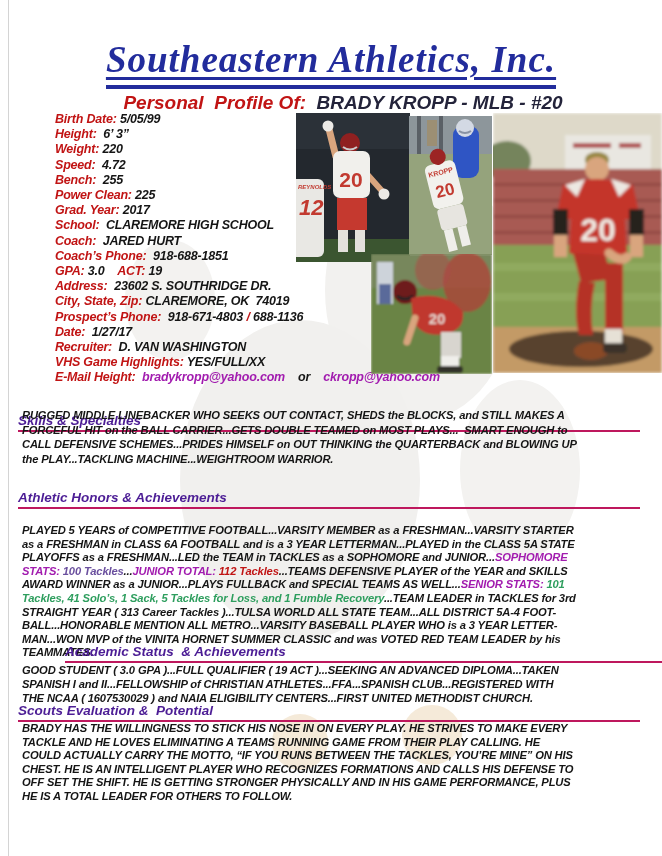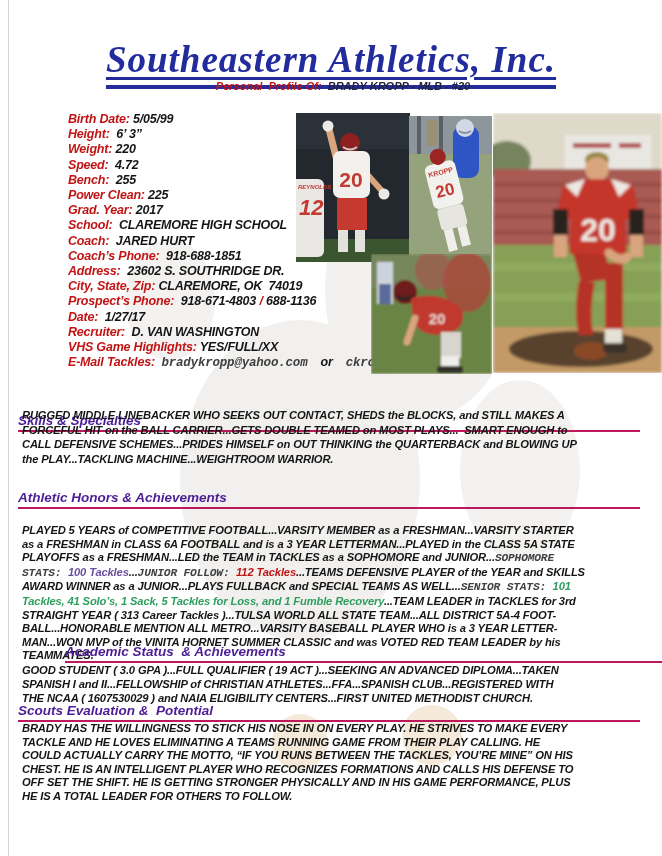--- a/index.html
+++ b/index.html
@@ -9,34 +9,34 @@
   .layer{position:absolute;inset:0;}
   .content{position:absolute;inset:0;z-index:2;padding-left:44px;}
   .watermark{z-index:1;pointer-events:none;}
 
   
   .title{position:absolute;top:38px;left:0;right:0;text-align:center;
          font-family:"Liberation Serif",serif;font-weight:bold;font-style:italic;
          font-size:37px;color:#222c9c;letter-spacing:1px;
          text-decoration:underline;text-decoration-thickness:3px;text-underline-offset:5px;}
   .title-rule{position:absolute;top:85px;left:106px;width:450px;height:4px;background:#222c9c;}
-  .subtitle{position:absolute;top:80px;left:0;right:0;text-align:center;
-            font-weight:bold;font-style:italic;font-size:11px;white-space:pre;margin-left:24px;}
+  .subtitle{position:absolute;top:92px;left:0;right:0;text-align:center;
+            font-weight:bold;font-style:italic;font-size:19px;white-space:pre;margin-left:24px;}
   .subtitle .sub-label{color:#c11414;}
   .subtitle .sub-name{color:#23233a;}
 
   
-  .info{position:absolute;left:68px;top:112px;font-weight:bold;font-style:italic;
+  .info{position:absolute;left:55px;top:112px;font-weight:bold;font-style:italic;
         font-size:12.5px;line-height:15.2px;letter-spacing:-0.2px;}
   .info-line{white-space:pre;}
 
   
   .c-red{color:#c11414;}
   .c-black{color:#151515;}
-  .c-blue{color:#404040;font-family:Liberation Mono, monospace;}
+  .c-blue{color:#a21caf;}
   .c-purple{color:#6a4f9e;}
   .c-green{color:#2e9e5e;}
 
   
   .sec-h{position:absolute;left:18px;width:622px;color:#4c1d95;
          font-weight:bold;font-style:italic;font-size:13.5px;white-space:pre;
          padding-bottom:2px;border-bottom:2px solid #be185d;}
   .sec-b{position:absolute;left:22px;width:634px;color:#151515;
          font-weight:bold;font-style:italic;font-size:11.2px;
          letter-spacing:-0.15px;white-space:pre-wrap;}
@@ -78,27 +78,28 @@
         <div class="info-line"><span class="c-red">Birth Date: </span><span class="c-black">5/05/99</span></div>
         <div class="info-line"><span class="c-red">Height:  </span><span class="c-black">6’ 3”</span></div>
         <div class="info-line"><span class="c-red">Weight: </span><span class="c-black">220</span></div>
         <div class="info-line"><span class="c-red">Speed:  </span><span class="c-black">4.72</span></div>
         <div class="info-line"><span class="c-red">Bench:  </span><span class="c-black">255</span></div>
         <div class="info-line"><span class="c-red">Power Clean: </span><span class="c-black">225</span></div>
         <div class="info-line"><span class="c-red">Grad. Year: </span><span class="c-black">2017</span></div>
         <div class="info-line"><span class="c-red">School:  </span><span class="c-black">CLAREMORE HIGH SCHOOL</span></div>
         <div class="info-line"><span class="c-red">Coach:  </span><span class="c-black">JARED HURT</span></div>
         <div class="info-line"><span class="c-red">Coach’s Phone:  </span><span class="c-black">918-688-1851</span></div>
+        <div class="info-line"><span class="c-red">GPA: </span><span class="c-black">3.0    </span><span class="c-red">ACT: </span><span class="c-black">19</span></div>
         <div class="info-line"><span class="c-red">Address:  </span><span class="c-black">23602 S. SOUTHRIDGE DR.</span></div>
         <div class="info-line"><span class="c-red">City, State, Zip: </span><span class="c-black">CLAREMORE, OK  74019</span></div>
         <div class="info-line"><span class="c-red">Prospect’s Phone:  </span><span class="c-black">918-671-4803 </span><span class="c-red">/</span><span class="c-black"> 688-1136</span></div>
         <div class="info-line"><span class="c-red">Date:  </span><span class="c-black">1/27/17</span></div>
         <div class="info-line"><span class="c-red">Recruiter:  </span><span class="c-black">D. VAN WASHINGTON</span></div>
         <div class="info-line"><span class="c-red">VHS Game Highlights: </span><span class="c-black">YES/FULL/XX</span></div>
-        <div class="info-line"><span class="c-red">E-Mail Tackles:  </span><span class="c-blue">bradykropp@yahoo.com</span><span class="c-black">    or    </span><span class="c-blue">ckropp@yahoo.com</span></div>
+        <div class="info-line"><span class="c-red">E-Mail Height:  </span><span class="c-blue">bradykropp@yahoo.com</span><span class="c-black">    or    </span><span class="c-blue">ckropp@yahoo.com</span></div>
       </div>
 
     <div class="photo" id="photo-a">
       <svg viewBox="0 0 114 149" preserveAspectRatio="none">
         <rect width="114" height="149" fill="#23282e"></rect>
         <rect y="0" width="114" height="36" fill="#2b3138"></rect>
         <rect y="126" width="114" height="23" fill="#3b5530"></rect>
         <rect x="-8" y="66" width="36" height="78" rx="6" fill="#e9e8e4"></rect>
         <text x="2" y="76" font-size="6" font-weight="bold" font-style="italic" fill="#c23a30">REYNOLDS</text>
         <text x="3" y="102" font-size="22" font-weight="bold" font-style="italic" fill="#c23a30">12</text>
@@ -211,21 +212,21 @@
     <div class="sec-h" id="skills-h">Skills &amp; Specialties</div>
     <div class="sec-b" id="skills-b"><span class="c-black">RUGGED MIDDLE LINEBACKER WHO SEEKS OUT CONTACT, SHEDS the BLOCKS, and STILL MAKES A
 FORCEFUL HIT on the BALL CARRIER...GETS DOUBLE TEAMED on MOST PLAYS...  SMART ENOUGH to
 CALL DEFENSIVE SCHEMES...PRIDES HIMSELF on OUT THINKING the QUARTERBACK and BLOWING UP
 the PLAY...TACKLING MACHINE...WEIGHTROOM WARRIOR.</span></div>
 
     <div class="sec-h" id="ath-h">Athletic Honors &amp; Achievements</div>
     <div class="sec-b" id="ath-b"><span class="c-black">PLAYED 5 YEARS of COMPETITIVE FOOTBALL...VARSITY MEMBER as a FRESHMAN...VARSITY STARTER
 as a FRESHMAN in CLASS 6A FOOTBALL and is a 3 YEAR LETTERMAN...PLAYED in the CLASS 5A STATE
 PLAYOFFS as a FRESHMAN...LED the TEAM in TACKLES as a SOPHOMORE and JUNIOR...</span><span class="c-blue">SOPHOMORE
-STATS: </span><span class="c-purple">100 Tackles</span><span class="c-black">...</span><span class="c-blue">JUNIOR FOLLOW: </span><span class="c-red">112 Tackles</span><span class="c-black">...TEAMS DEFENSIVE PLAYER of the YEAR and SKILLS
+STATS: </span><span class="c-purple">100 Tackles</span><span class="c-black">...</span><span class="c-blue">JUNIOR TOTAL: </span><span class="c-red">112 Tackles</span><span class="c-black">...TEAMS DEFENSIVE PLAYER of the YEAR and SKILLS
 AWARD WINNER as a JUNIOR...PLAYS FULLBACK and SPECIAL TEAMS AS WELL...</span><span class="c-blue">SENIOR STATS: </span><span class="c-green">101
 Tackles, 41 Solo’s, 1 Sack, 5 Tackles for Loss, and 1 Fumble Recovery</span><span class="c-black">...TEAM LEADER in TACKLES for 3rd
 STRAIGHT YEAR ( 313 Career Tackles )...TULSA WORLD ALL STATE TEAM...ALL DISTRICT 5A-4 FOOT-
 BALL...HONORABLE MENTION ALL METRO...VARSITY BASEBALL PLAYER WHO is a 3 YEAR LETTER-
 MAN...WON MVP of the VINITA HORNET SUMMER CLASSIC and was VOTED RED TEAM LEADER by his
 TEAMMATES.</span></div>
 
     <div class="sec-h" id="acad-h">Academic Status  &amp; Achievements</div>
     <div class="sec-b" id="acad-b"><span class="c-black">GOOD STUDENT ( 3.0 GPA )...FULL QUALIFIER ( 19 ACT )...SEEKING AN ADVANCED DIPLOMA...TAKEN
 SPANISH I and II...FELLOWSHIP of CHRISTIAN ATHLETES...FFA...SPANISH CLUB...REGISTERED WITH

